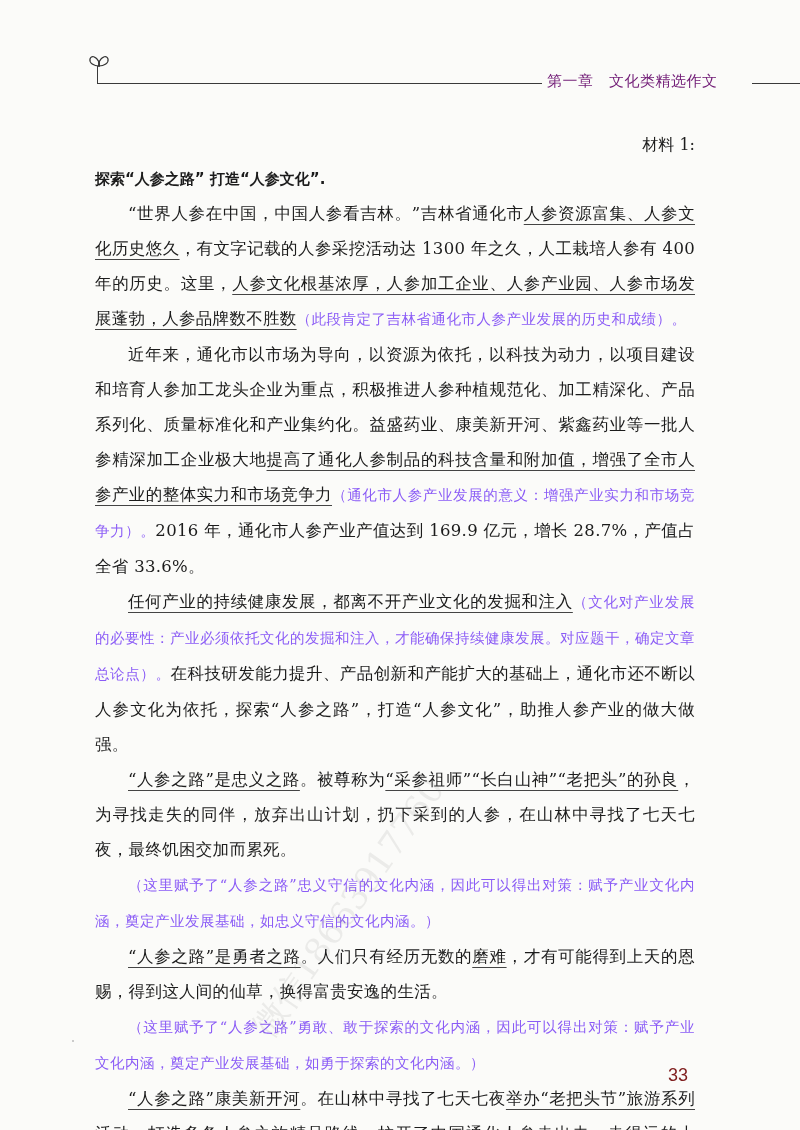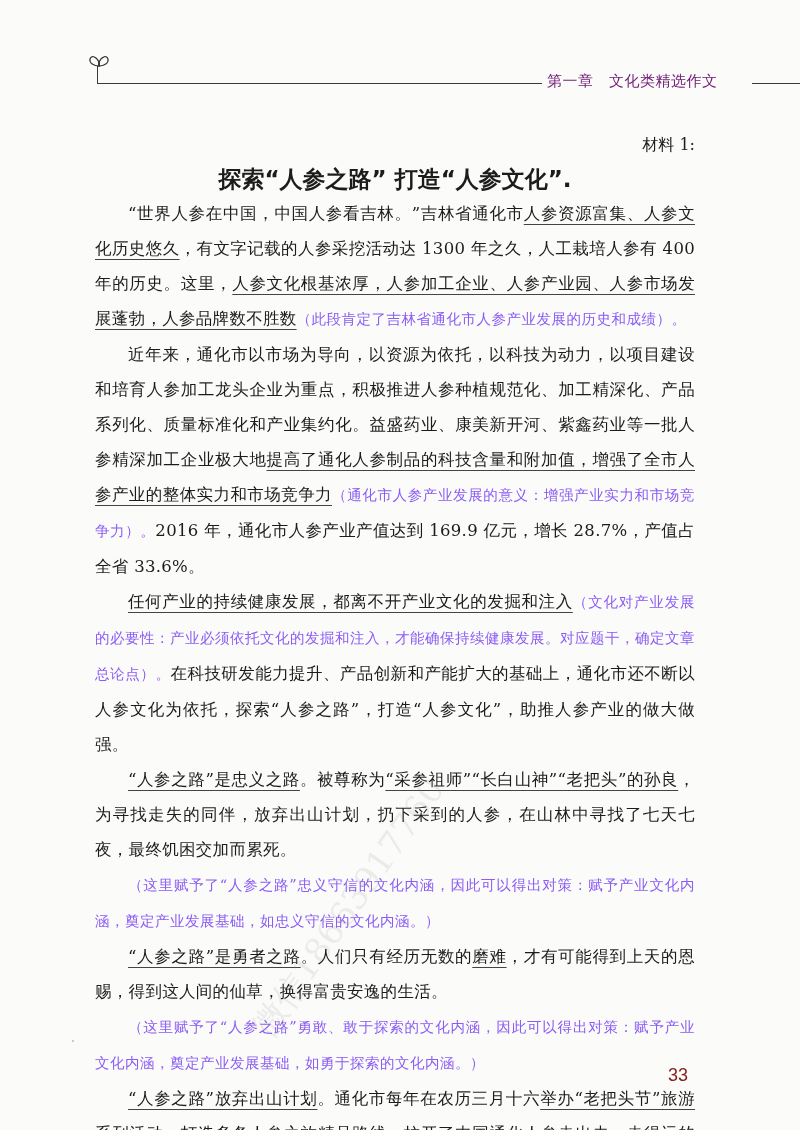--- a/index.html
+++ b/index.html
@@ -29,21 +29,21 @@
     position: absolute; left: 692px; top: 33px; width: 100px; height: 0;
     border-top: 1.3px solid #3a3a3a;
   }
   .content {
     position: absolute; left: 95px; top: 128px; width: 600px;
   }
   .label {
     font-size: 16px; margin: 0 0 0 16px; height: 34px; line-height: 34px; text-align: right;
   }
   .title {
-    text-align: center; font-size: 23px; font-weight: bold; height: 34px; line-height: 34px;
+    font-size: 15px; font-weight: bold; height: 34px; line-height: 34px;
     font-family: "DejaVu Sans", sans-serif; margin-bottom: 0;
   }
   p.para {
     margin: 0; font-size: 16.5px; line-height: 35px; text-align: justify;
     text-indent: 33px; letter-spacing: 0.3px;
   }
   .u { text-decoration: underline; text-decoration-color: #444; text-underline-offset: 5px; text-decoration-thickness: 1.2px; }
   .note { font-size: 14.5px; font-family: "DejaVu Serif", serif; color: #8b5cf6; font-style: normal; letter-spacing: 0.5px; }
   .page-number {
     position: absolute; left: 668px; top: 1065px; font-size: 18px;
@@ -75,19 +75,19 @@
   <div class="label">材料 1:</div>
   <div class="title">探索“人参之路” 打造“人参文化”.</div>
   <div id="paras">
       <p class="para"><span class="">“世界人参在中国，中国人参看吉林。”吉林省通化市</span><span class="u">人参资源富集、人参文化历史悠久</span><span class="">，有文字记载的人参采挖活动达 1300 年之久，人工栽培人参有 400 年的历史。这里，</span><span class="u">人参文化根基浓厚，人参加工企业、人参产业园、人参市场发展蓬勃，人参品牌数不胜数</span><span class="note">（此段肯定了吉林省通化市人参产业发展的历史和成绩）。</span></p>
       <p class="para"><span class="">近年来，通化市以市场为导向，以资源为依托，以科技为动力，以项目建设和培育人参加工龙头企业为重点，积极推进人参种植规范化、加工精深化、产品系列化、质量标准化和产业集约化。益盛药业、康美新开河、紫鑫药业等一批人参精深加工企业极大地</span><span class="u">提高了通化人参制品的科技含量和附加值，增强了全市人参产业的整体实力和市场竞争力</span><span class="note">（通化市人参产业发展的意义：增强产业实力和市场竞争力）。</span><span class="">2016 年，通化市人参产业产值达到 169.9 亿元，增长 28.7%，产值占全省 33.6%。</span></p>
       <p class="para"><span class="u">任何产业的持续健康发展，都离不开产业文化的发掘和注入</span><span class="note">（文化对产业发展的必要性：产业必须依托文化的发掘和注入，才能确保持续健康发展。对应题干，确定文章总论点）。</span><span class="">在科技研发能力提升、产品创新和产能扩大的基础上，通化市还不断以人参文化为依托，探索“人参之路”，打造“人参文化”，助推人参产业的做大做强。</span></p>
       <p class="para"><span class="u">“人参之路”是忠义之路</span><span class="">。被尊称为</span><span class="u">“采参祖师”“长白山神”“老把头”的孙良</span><span class="">，为寻找走失的同伴，放弃出山计划，扔下采到的人参，在山林中寻找了七天七夜，最终饥困交加而累死。</span></p>
       <p class="para"><span class="note">（这里赋予了“人参之路”忠义守信的文化内涵，因此可以得出对策：赋予产业文化内涵，奠定产业发展基础，如忠义守信的文化内涵。）</span></p>
       <p class="para"><span class="u">“人参之路”是勇者之路</span><span class="">。人们只有经历无数的</span><span class="u">磨难</span><span class="">，才有可能得到上天的恩赐，得到这人间的仙草，换得富贵安逸的生活。</span></p>
       <p class="para"><span class="note">（这里赋予了“人参之路”勇敢、敢于探索的文化内涵，因此可以得出对策：赋予产业文化内涵，奠定产业发展基础，如勇于探索的文化内涵。）</span></p>
-      <p class="para"><span class="u">“人参之路”放弃出山计划</span><span class="">。通化市每年在农历三月十六</span><span class="u">举办“老把头节”旅游系列活动</span><span class="">，</span><span class="u">打造多条人参之旅精品路线</span><span class="">，拉开了中国通化人参走出去、走得远的大幕。</span></p>
+      <p class="para"><span class="u">“人参之路”康美新开河</span><span class="">。在山林中寻找了七天七夜</span><span class="u">举办“老把头节”旅游系列活动</span><span class="">，</span><span class="u">打造多条人参之旅精品路线</span><span class="">，拉开了中国通化人参走出去、走得远的大幕。</span></p>
     </div>
 </div>
 
 <div class="page-number">33</div>
 <div class="watermark">微信18663917760</div>
 <div class="margin-dot"></div>
 
 </body></html>

